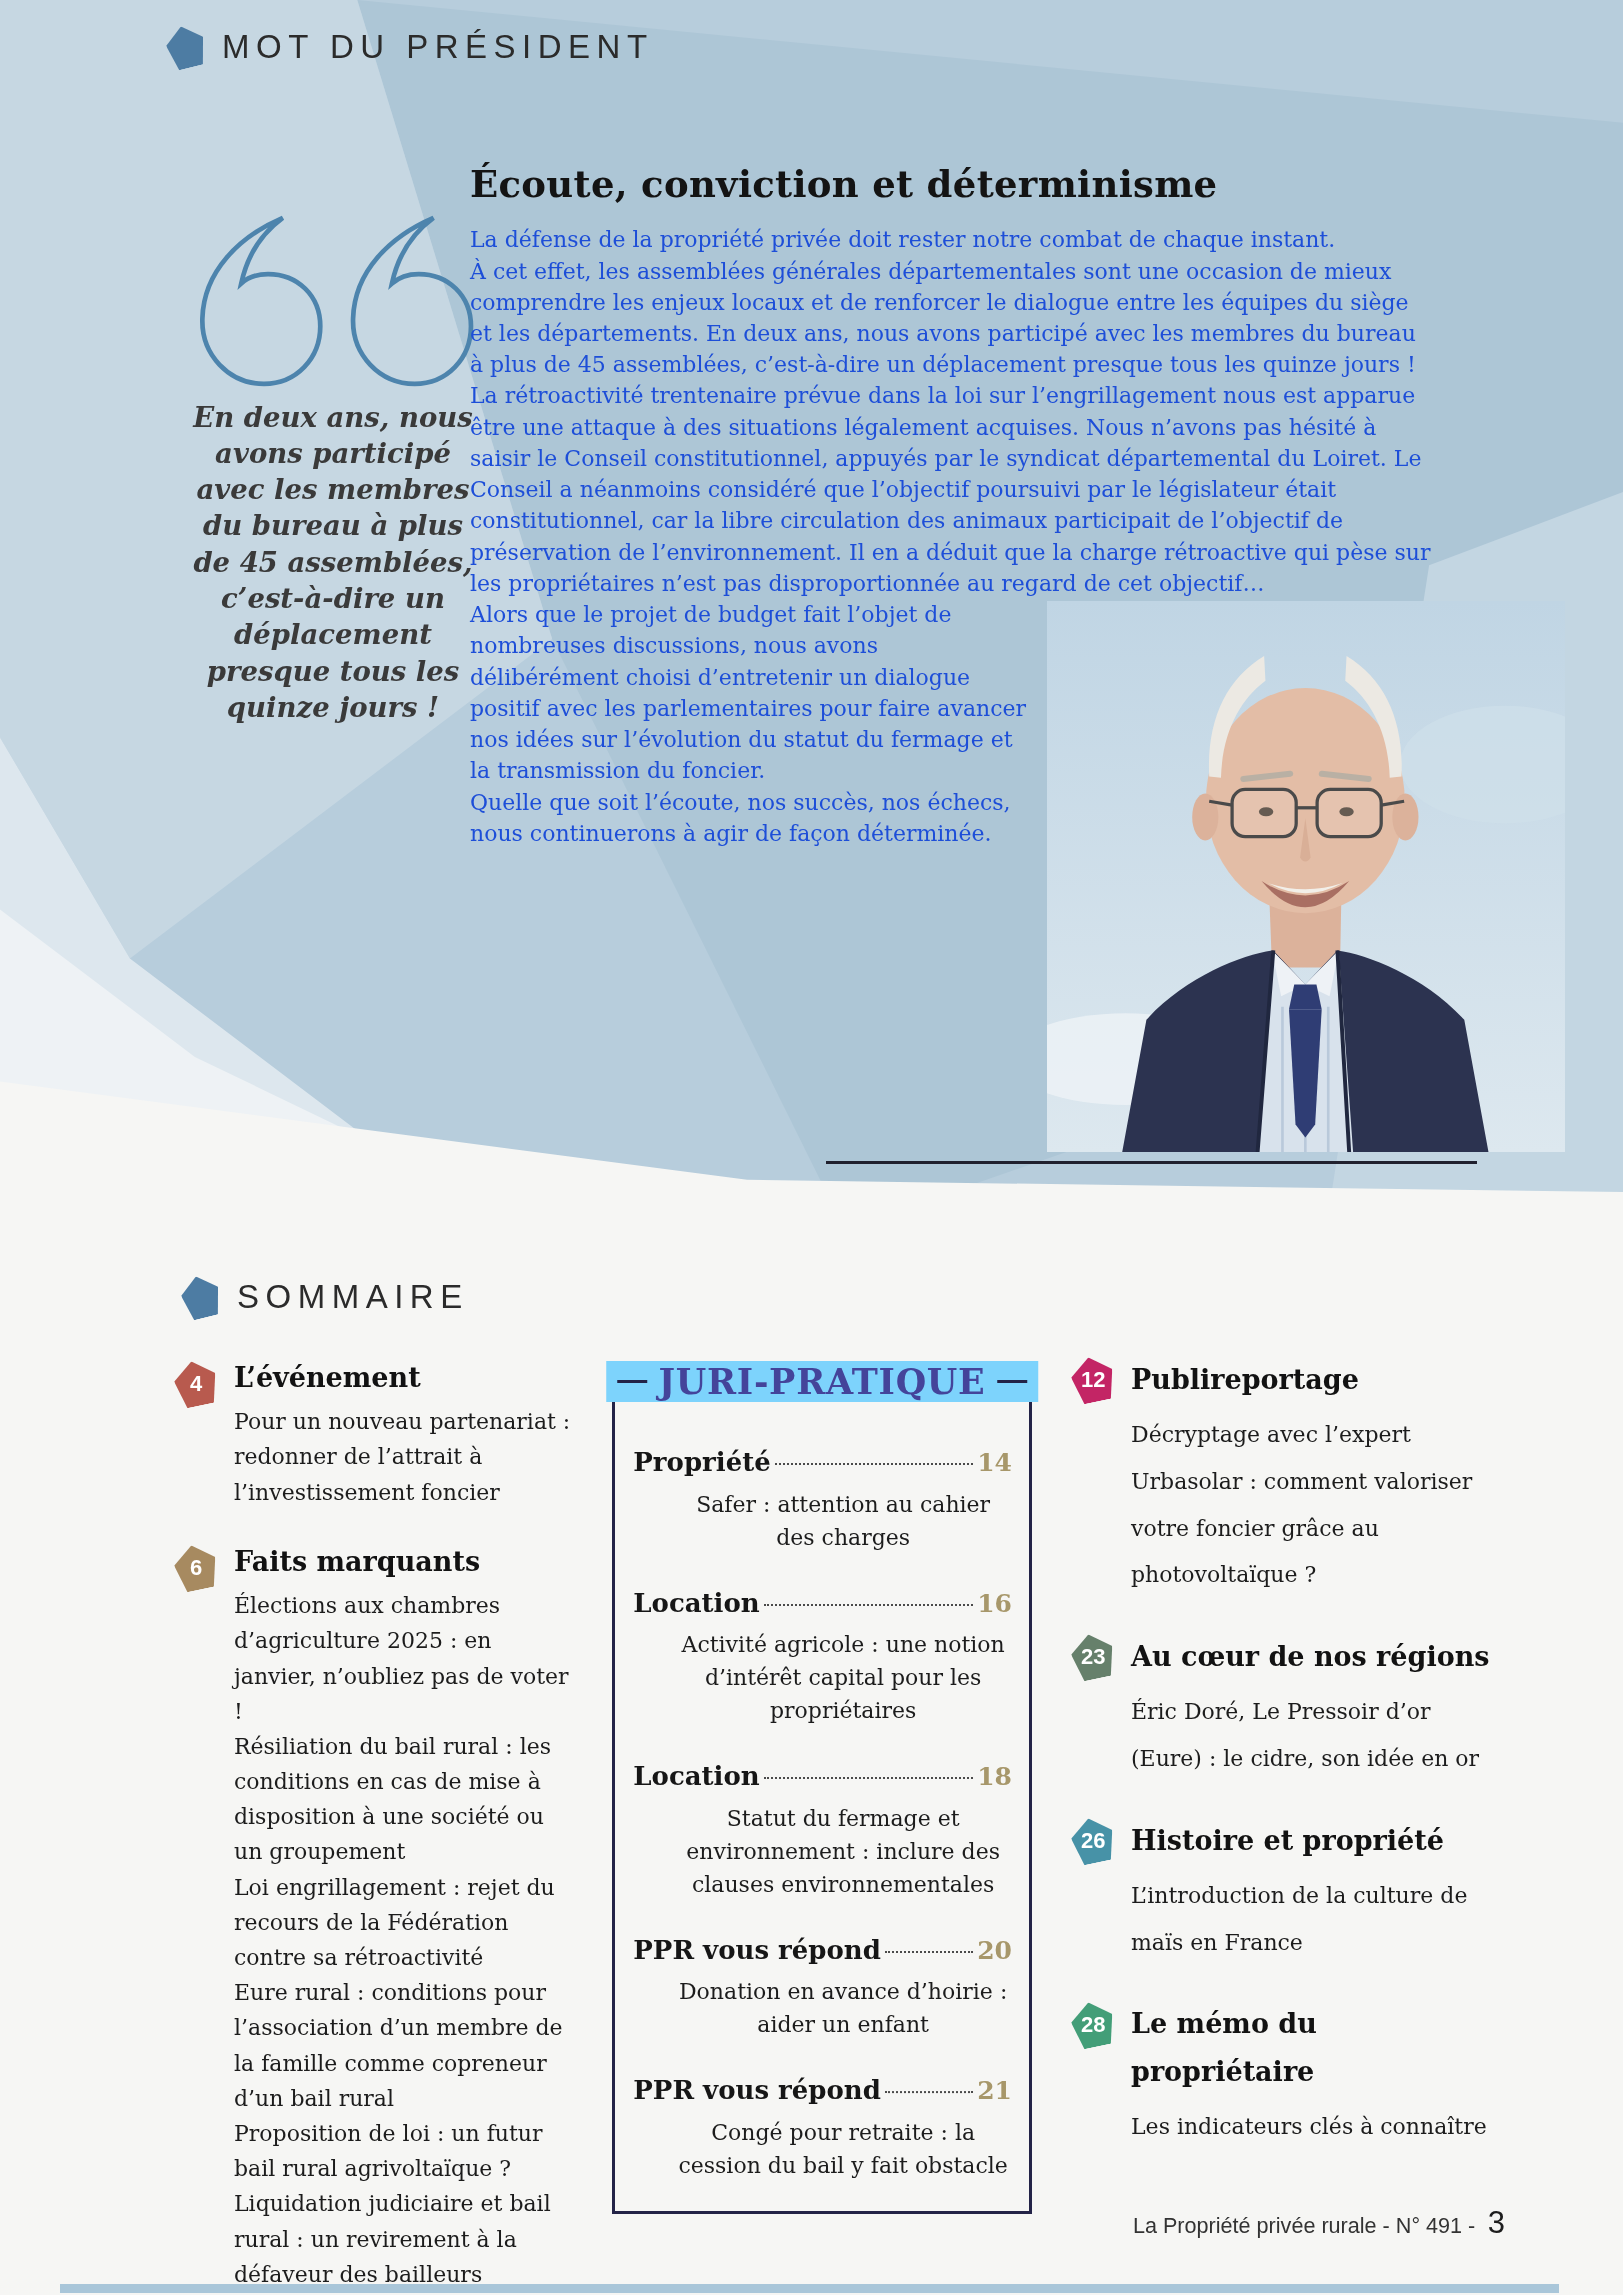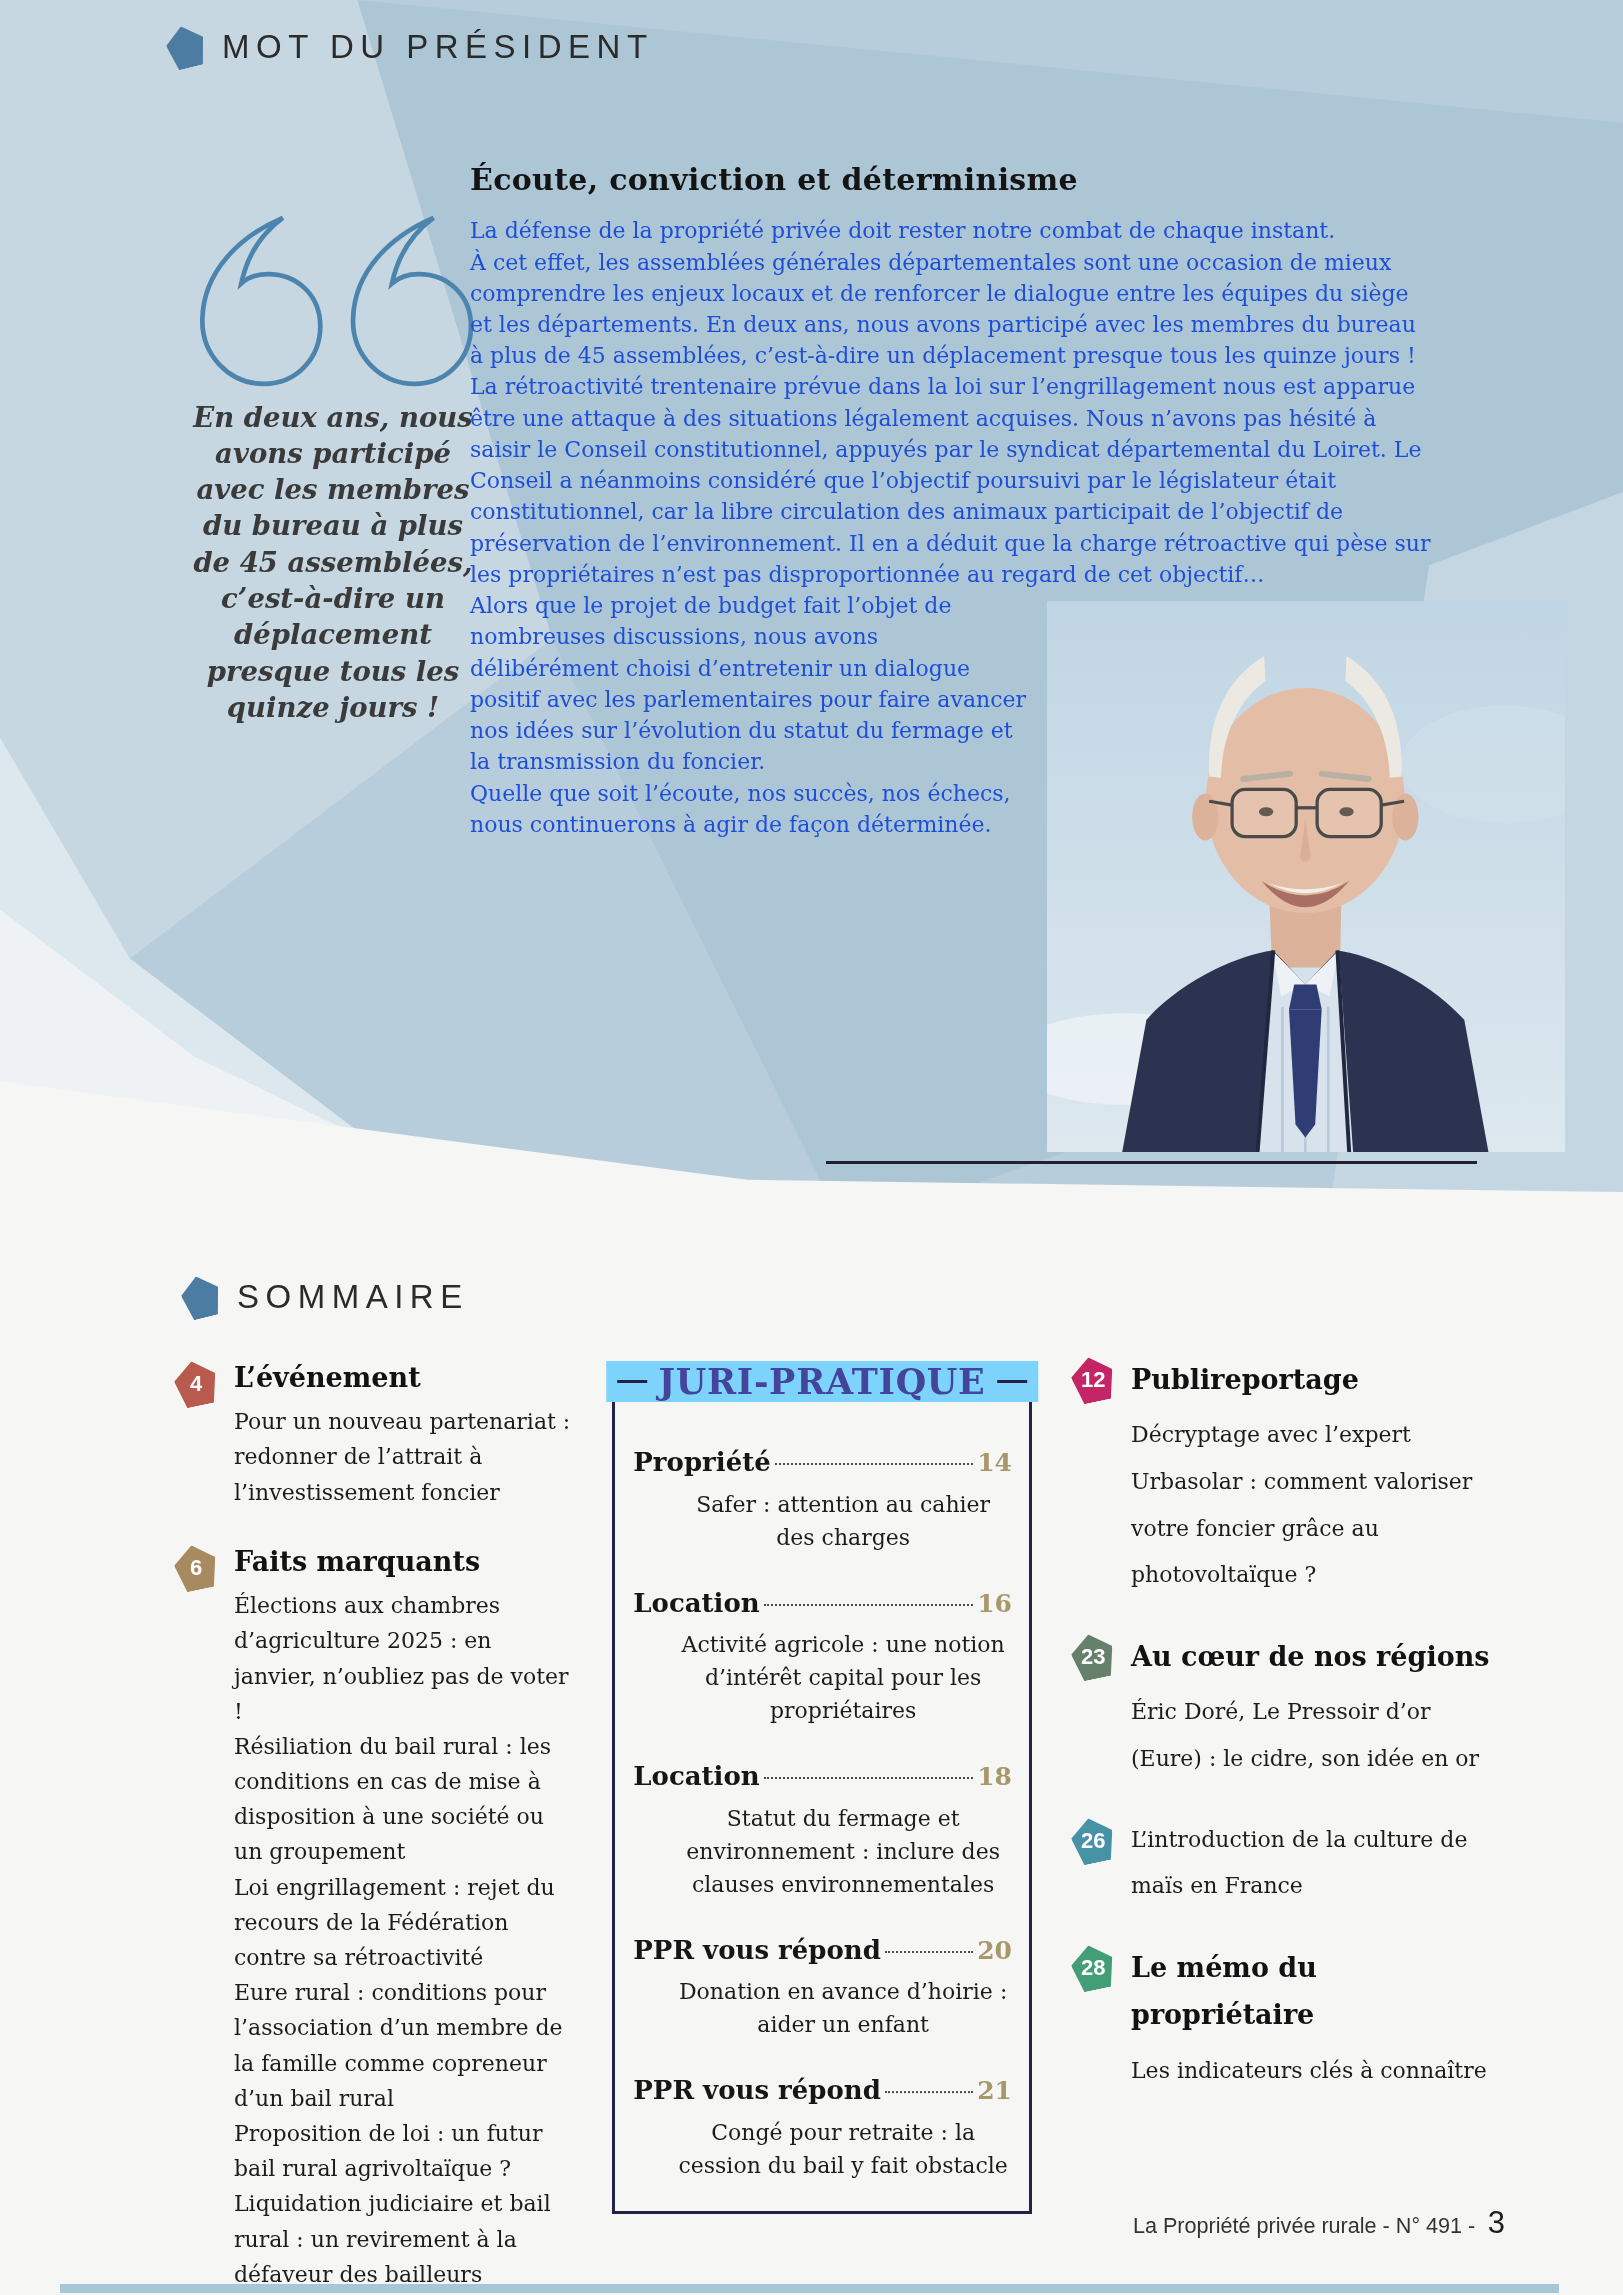--- a/index.html
+++ b/index.html
@@ -25,21 +25,21 @@
   .kicker-label{font-family:"Liberation Sans",sans-serif;font-weight:300;font-size:33px;
         letter-spacing:6.5px;color:#2b2b2b;white-space:nowrap;}
 
   
   .quote-col{position:absolute;left:185px;top:211px;width:296px;text-align:center;}
   .quote-col svg{display:block;margin:0 auto 6.5px auto;}
   .pull-quote{font-size:27.5px;font-weight:bold;font-style:italic;line-height:1.32;color:#3a3a3a;}
 
   
   .main-col{position:absolute;left:470px;top:162px;width:979px;}
-  .headline{margin:0 0 18.3px 0;font-size:30px;font-weight:bold;color:#141414;letter-spacing:0.3px;}
+  .headline{margin:0 0 18.3px 0;font-size:37px;font-weight:bold;color:#141414;letter-spacing:0.3px;}
   .body-wide{width:962px;}
   .body-narrow{width:558px;}
   .main-col p{margin:0;font-size:22px;line-height:1.42;color:#1d4ed8;}
 
   .photo-box{position:absolute;left:1047px;top:601px;width:518px;height:551px;}
   .photo-box svg{display:block;width:100%;height:100%;}
 
   .caption{position:absolute;left:628px;top:1067px;width:393px;text-align:right;
         font-family:"Liberation Sans",sans-serif;font-size:23px;line-height:1.32;color:#262626;}
   .divider{position:absolute;left:826px;top:1161px;width:651px;height:2.6px;background:#20202e;}
@@ -269,20 +269,21 @@
     <h3 class="toc-title">Au cœur de nos régions</h3>
     <div class="toc-entries">
           <p>Éric Doré, Le Pressoir d’or (Eure) : le cidre, son idée en or</p>
         </div>
   </div>
 
   <div class="toc-item">
     <span class="badge" style="background: rgb(71, 146, 167);">
           <span>26</span>
         </span>
+    <h3 class="toc-title">Histoire et propriété</h3>
     <div class="toc-entries">
           <p>L’introduction de la culture de maïs en France</p>
         </div>
   </div>
 
   <div class="toc-item">
     <span class="badge" style="background: rgb(67, 158, 120);">
           <span>28</span>
         </span>
     <h3 class="toc-title">Le mémo du propriétaire</h3>

